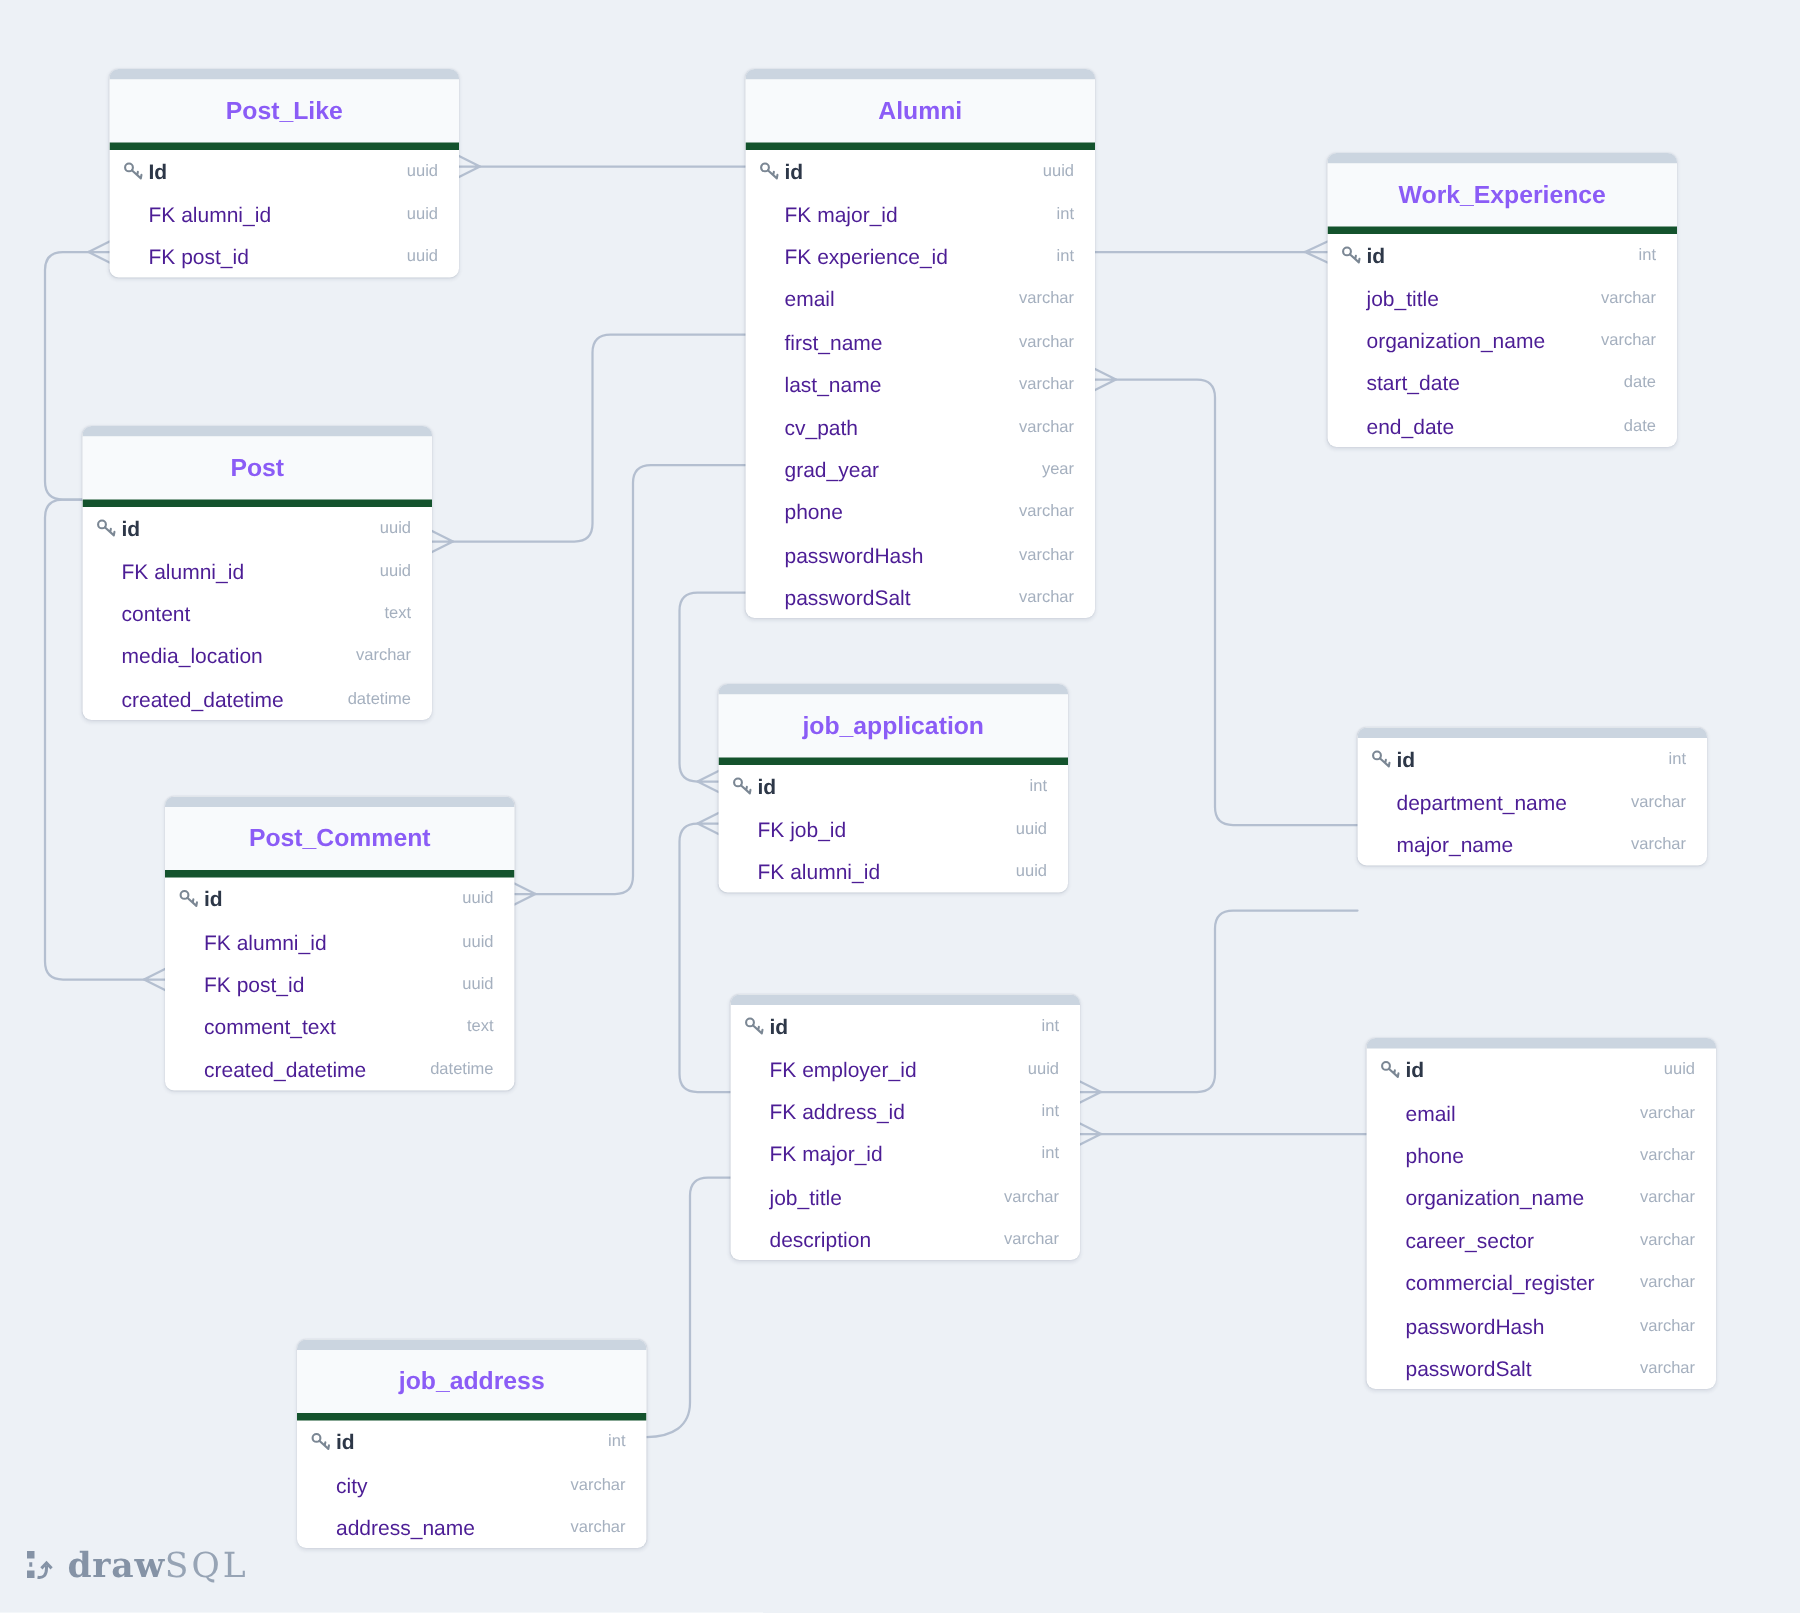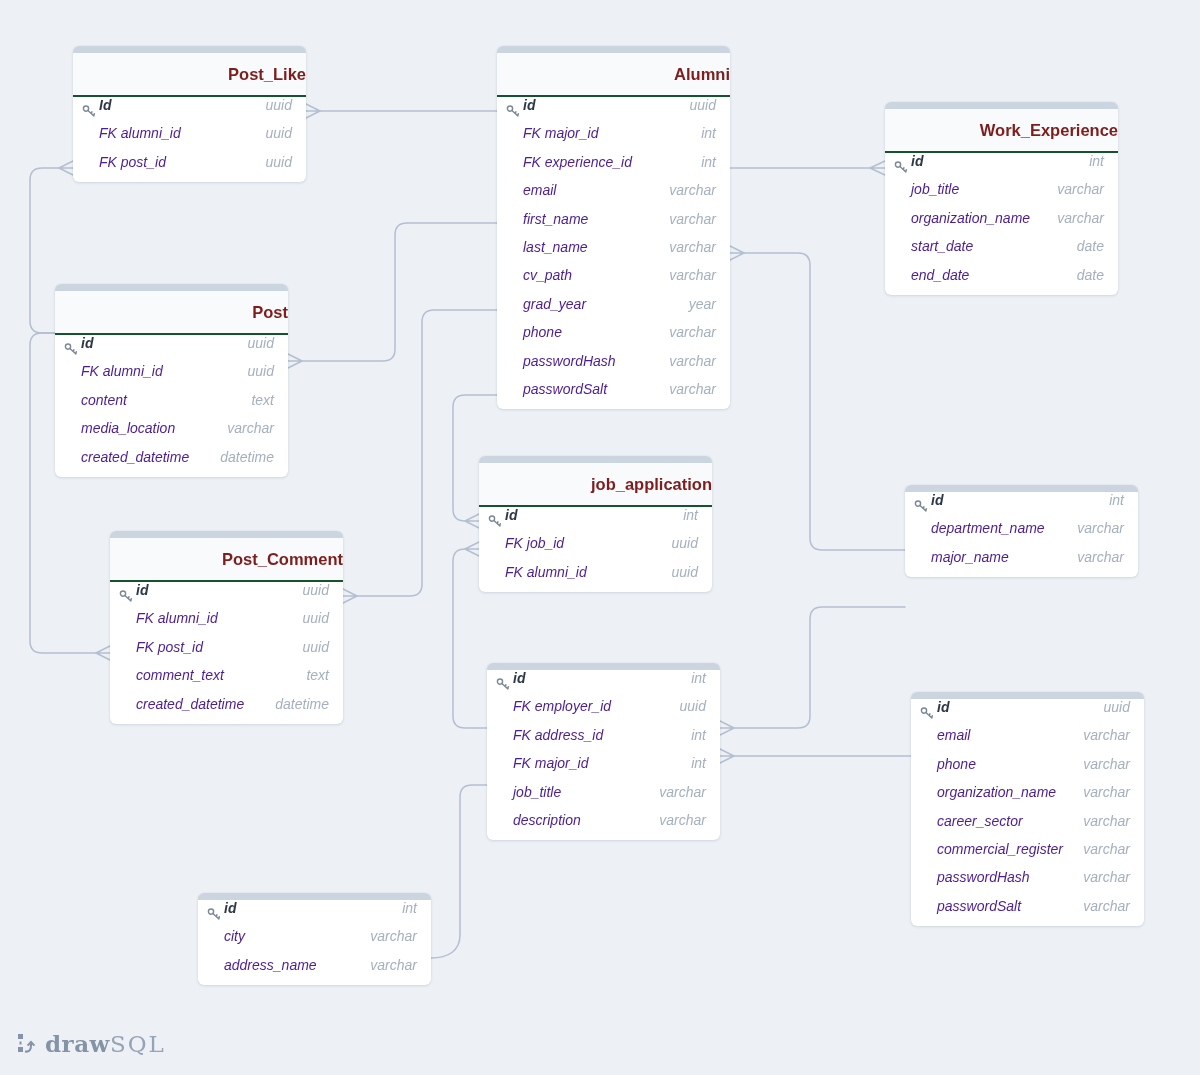--- a/index.html
+++ b/index.html
@@ -16,37 +16,36 @@
     position:absolute;
     width:233px;
     background:#ffffff;
     border-radius:6px;
     box-shadow:0 1px 3px rgba(23,43,77,.12), 0 0 1px rgba(23,43,77,.12);
     overflow:hidden;
   }
   .strip{height:7px;background:#cbd5e0;}
   .title{
     height:42px;line-height:42px;
-    text-align:right;
+    text-align:center;
     background:#f8fafc;
-    border-bottom:2px solid #14532d;
-    font-size:16.5px;font-weight:bold;color:#7f1d1d;
+    border-bottom:5px solid #14532d;
+    font-size:16.5px;font-weight:bold;color:#8b5cf6;
   }
   .rows{padding:0;}
   .field-row{
     position:relative;
     height:28.4px;
-    display:flex;align-items:flex-start;
+    display:flex;align-items:center;
     padding:0 14px 0 26px;
     box-sizing:border-box;
-    font-style:italic;
   }
   .field-name{font-size:14px;color:#4c1d95;white-space:nowrap;}
   .field-row.pk .field-name{font-weight:bold;color:#2d3748;}
-  .field-type{margin-left:auto;font-size:14px;color:#a5b0bf;padding-left:8px;white-space:nowrap;}
+  .field-type{margin-left:auto;font-size:11px;color:#a5b0bf;padding-left:8px;white-space:nowrap;}
   .key-icon{position:absolute;left:9px;top:50%;transform:translateY(-50%);width:14px;height:14px;}
   .logo{
     position:absolute;left:16px;top:1030px;
     display:flex;align-items:center;gap:7px;
     user-select:none;
     text-align:right;
   }
   .logo-text{font-family:"DejaVu Serif","Liberation Serif",serif;font-size:23px;letter-spacing:.5px;}
   .logo-bold{font-weight:bold;color:#8593a6;}
   .logo-light{font-weight:normal;color:#97a4b5;letter-spacing:2px;}
@@ -359,20 +358,21 @@
             <span class="field-type">varchar</span>
           </div>
           <div class="field-row">
             <span class="field-name">passwordSalt</span>
             <span class="field-type">varchar</span>
           </div>
         </div>
       </div>
       <div class="table-card" style="left: 198px; top: 893px;">
         <div class="strip"></div>
+        <div class="title">job_address</div>
         <div class="rows">
           <div class="field-row pk">
             <svg class="key-icon" viewBox="0 0 14 14">
               <circle cx="4" cy="4.6" r="2.6" fill="none" stroke="#7b8794" stroke-width="1.4"></circle>
               <path d="M5.9 6.5 L11.9 11.9 M11.9 11.9 L12.3 9.6 M9.5 9.7 L9.9 7.6" fill="none" stroke="#7b8794" stroke-width="1.4" stroke-linecap="round"></path>
             </svg>
             <span class="field-name">id</span>
             <span class="field-type">int</span>
           </div>
           <div class="field-row">

